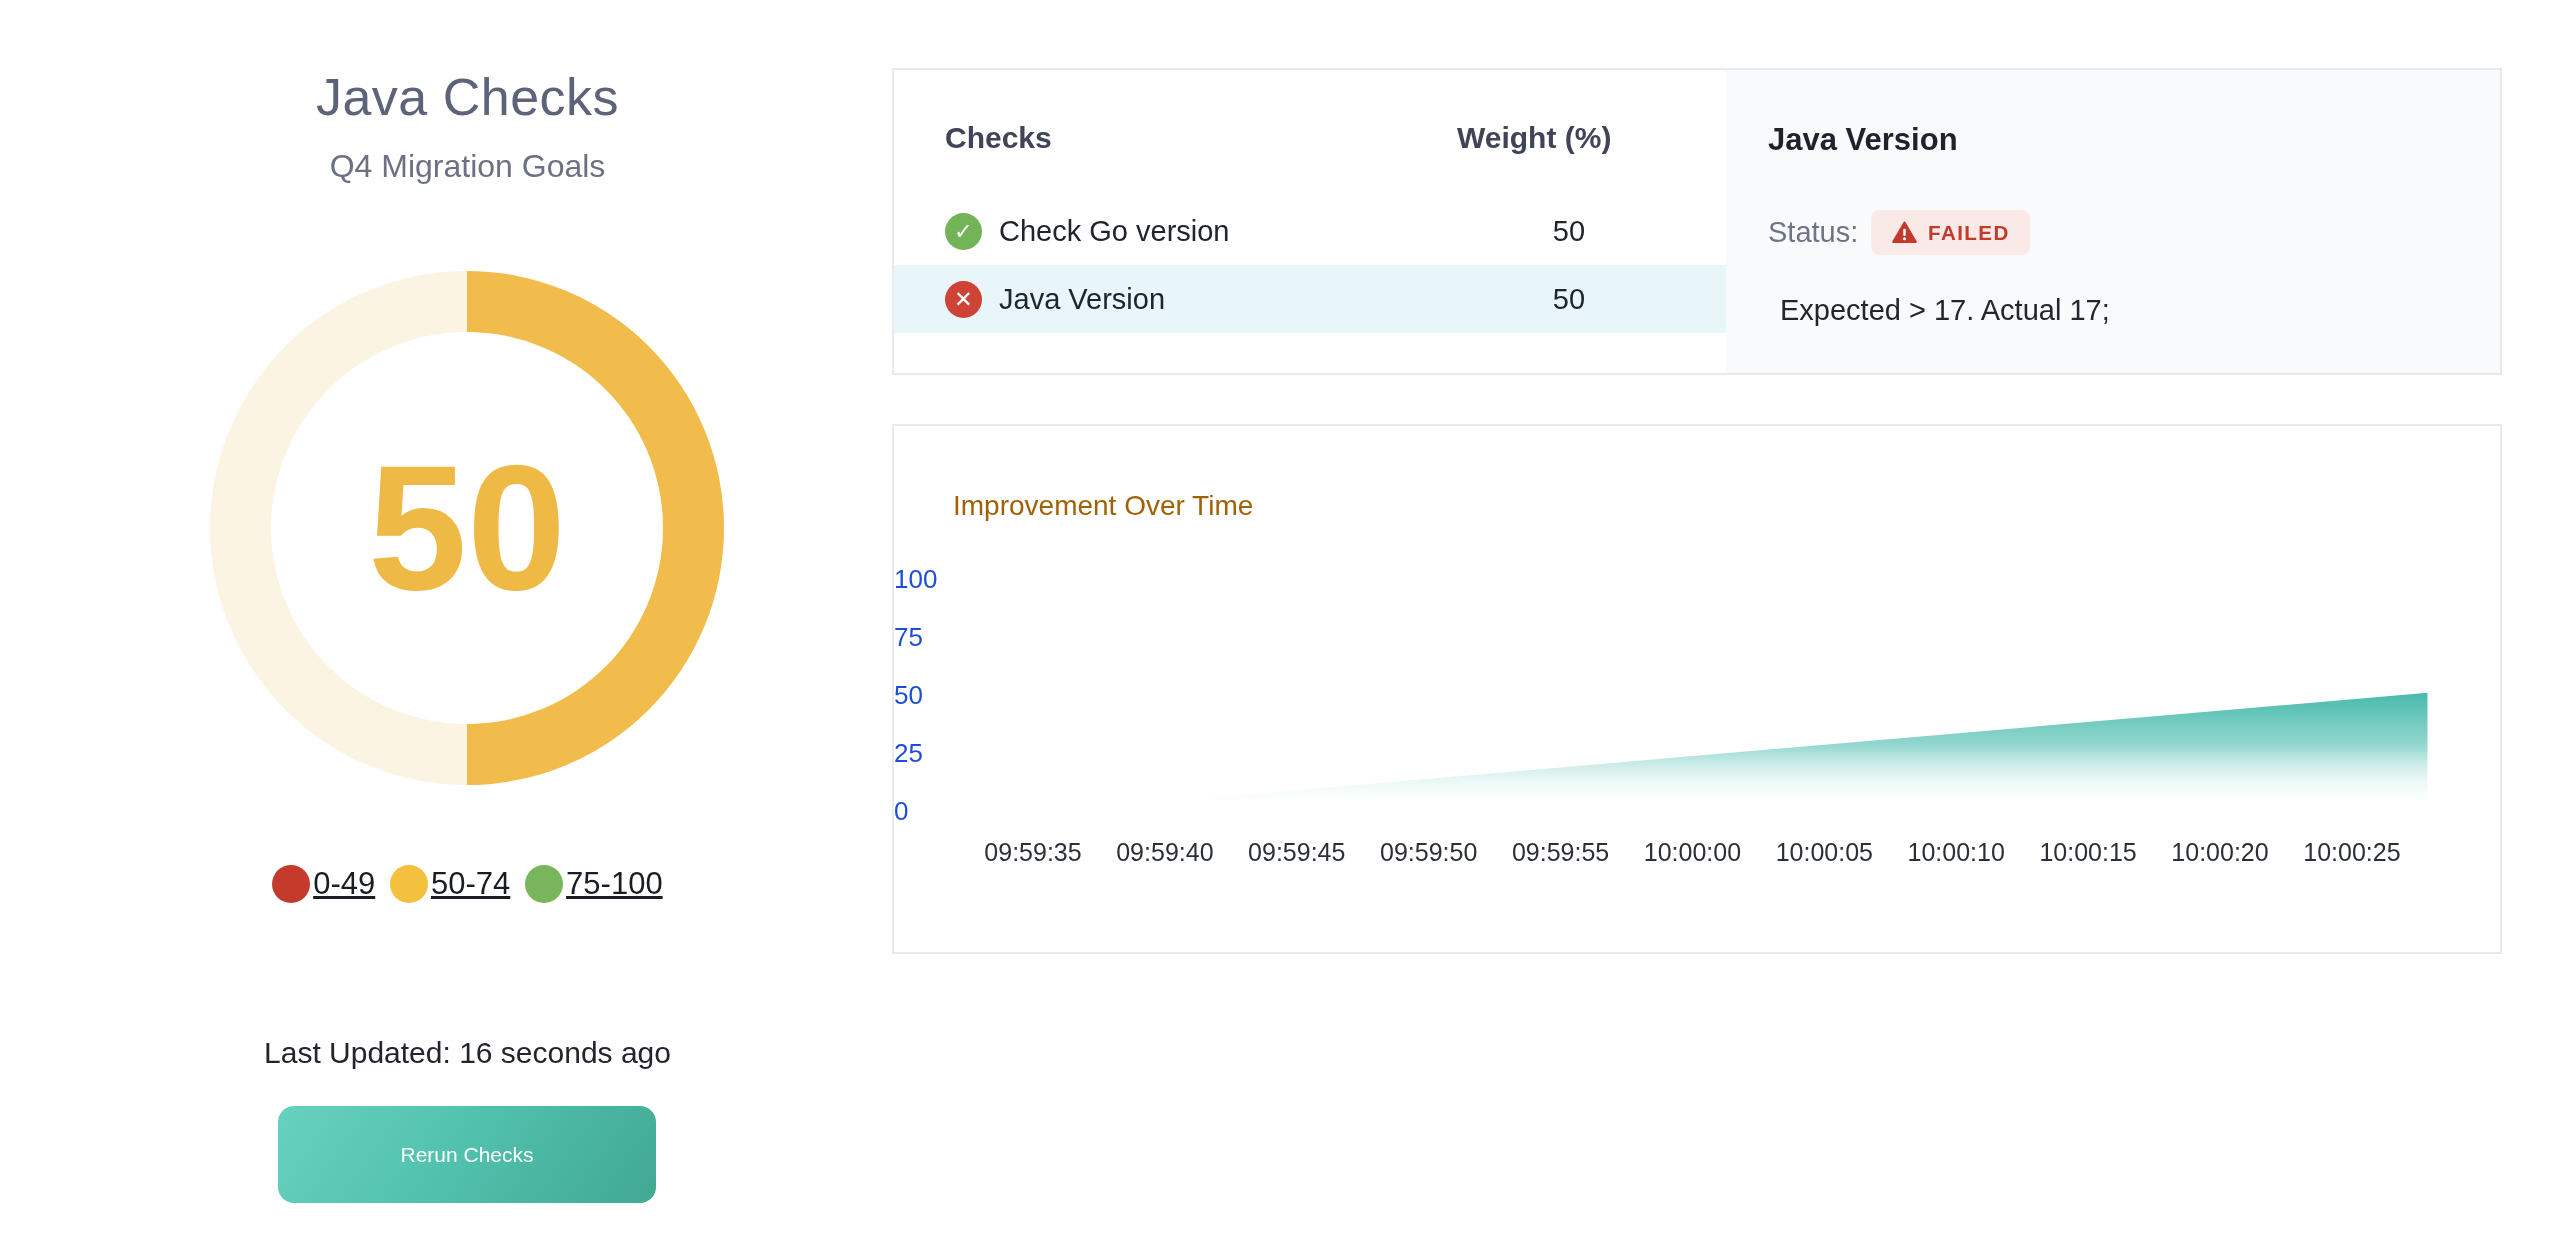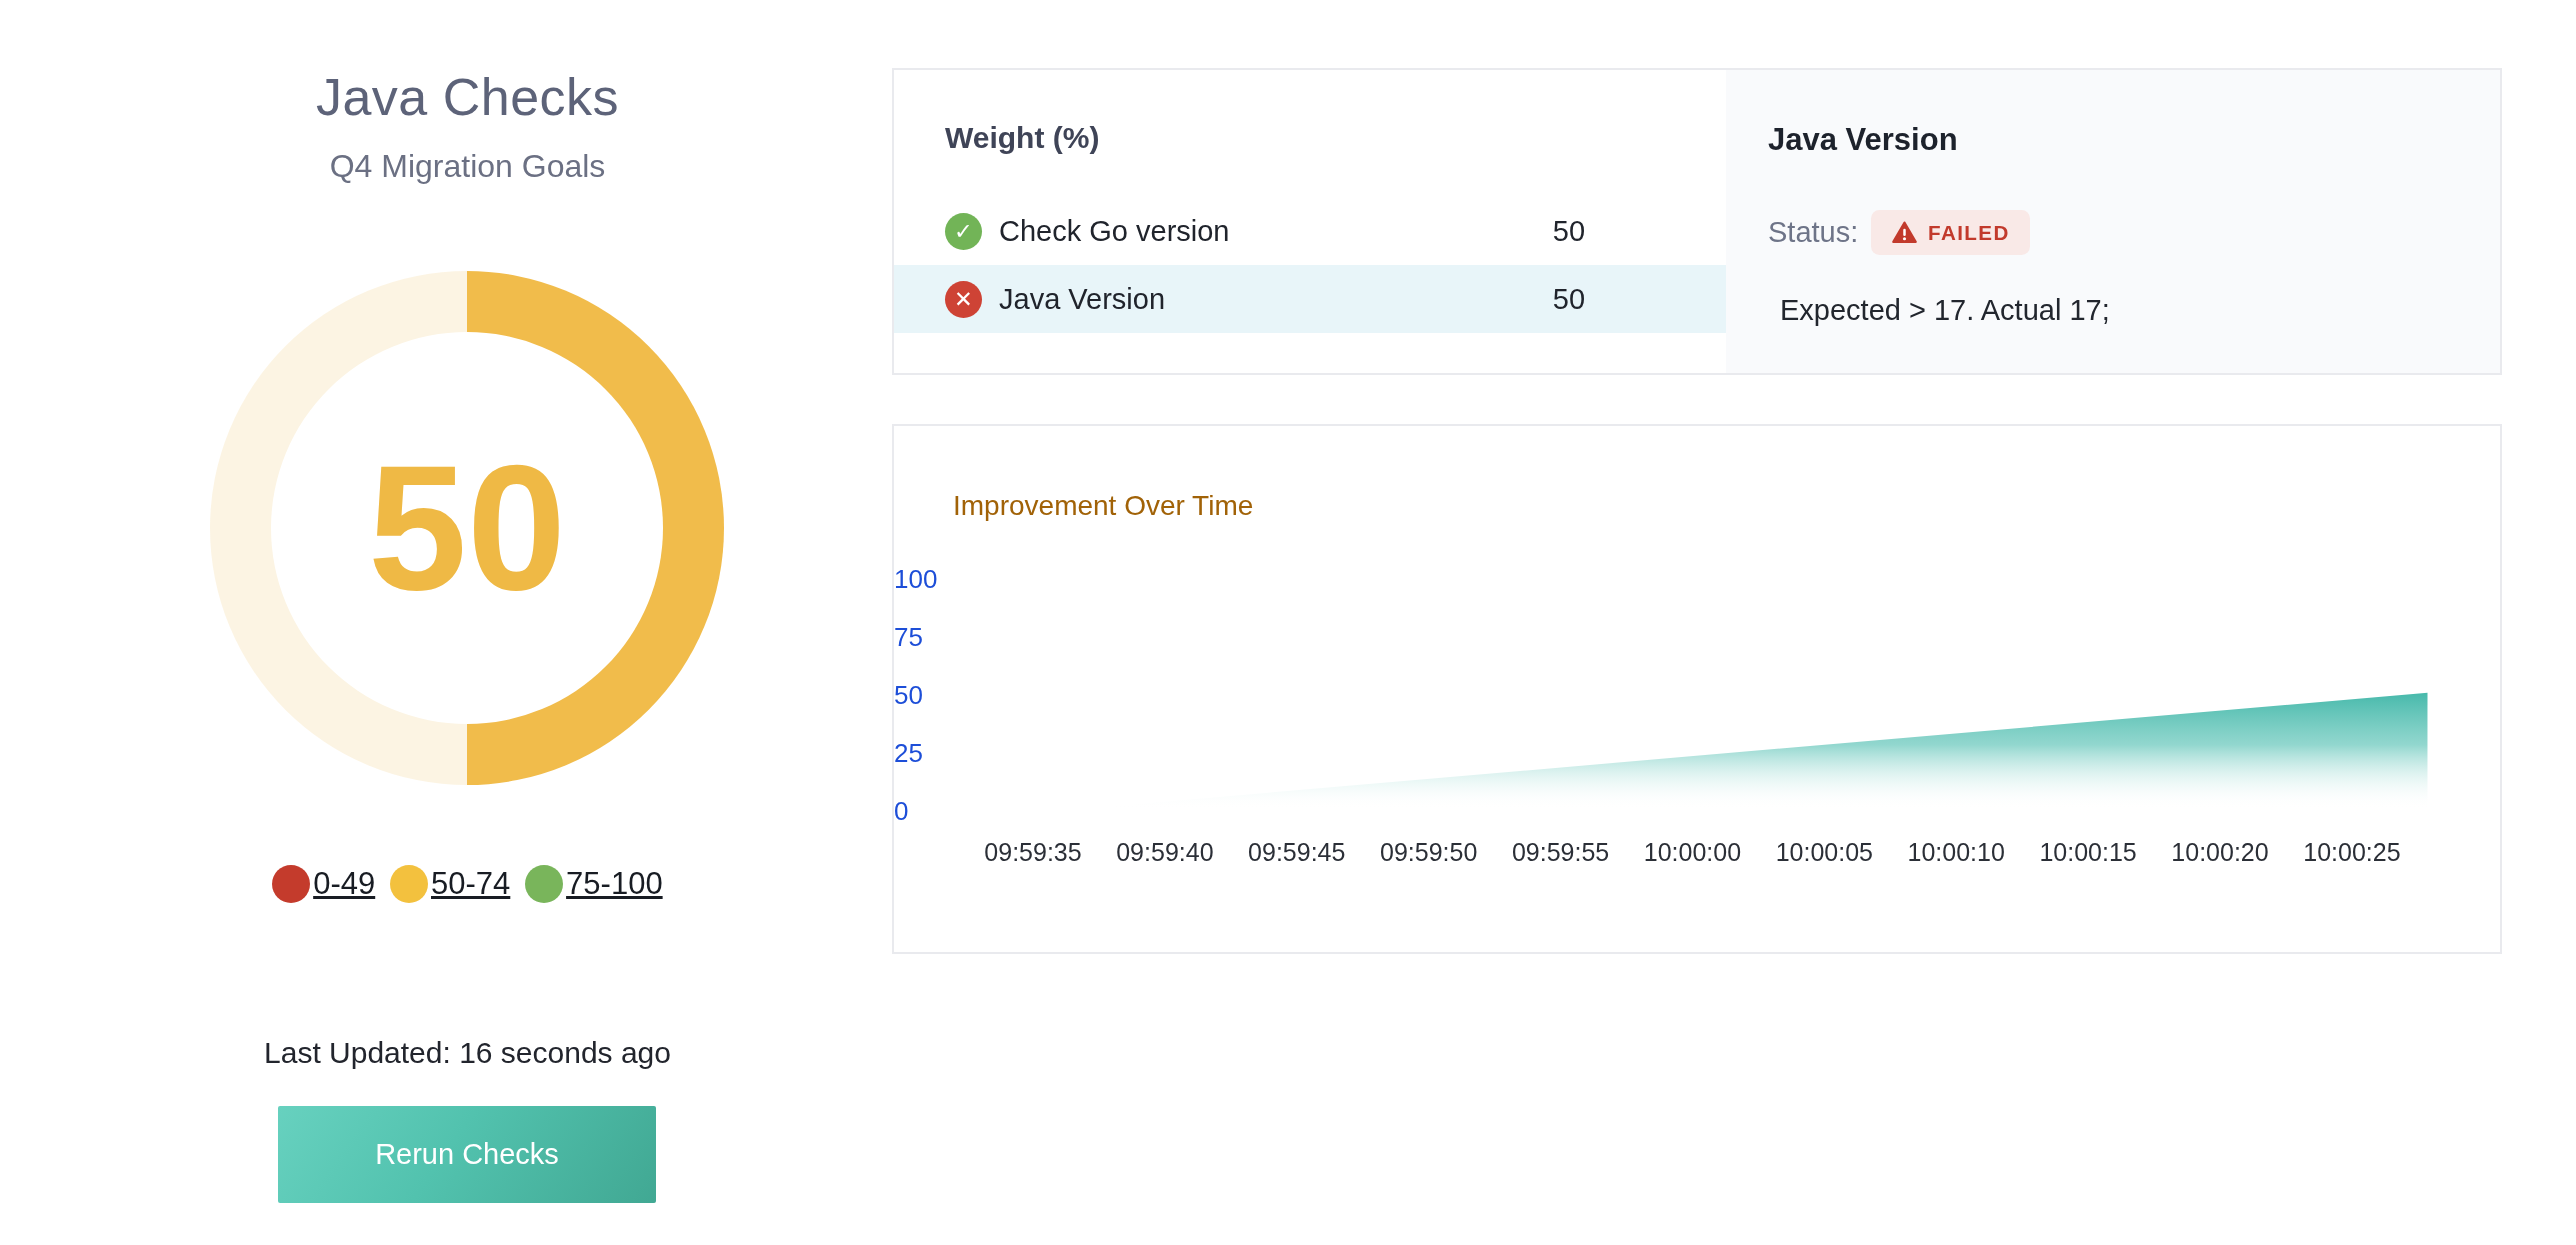--- a/index.html
+++ b/index.html
@@ -16,23 +16,23 @@
   .gauge-inner { position:absolute; inset:61px; background:#ffffff; border-radius:50%; display:flex; align-items:center; justify-content:center; }
   .gauge-score { font-size:178px; font-weight:700; color:#efb945; line-height:1; }
 
   .legend { position:absolute; left:0; right:0; top:865px; display:flex; justify-content:center; align-items:center; gap:15px; }
   .legend-item { display:flex; align-items:center; gap:2.8px; }
   .legend-dot { width:38px; height:38px; border-radius:50%; flex:0 0 auto; }
   .legend-label { font-size:31px; color:#181c23;text-decoration:underline; }
 
   .last-updated { position:absolute; left:0; right:0; top:1036px; font-size:30px; color:#22252d; }
 
-  .rerun-btn { position:absolute; left:278px; top:1106px; width:378px; height:97px; border:none; border-radius:2px;
+  .rerun-btn { position:absolute; left:278px; top:1106px; width:378px; height:97px; border:none; border-radius:16px;
     background:linear-gradient(125deg,#67d1bf 0%,#52c2ae 45%,#41a893 100%);
-    color:#ffffff; font-size:29px; font-weight:500; font-family:inherit; cursor:pointer; }
+    color:#ffffff; font-size:21px; font-weight:500; font-family:inherit; cursor:pointer; }
 
   
   .card { background:#ffffff; border:2.8px solid #e9eaee; }
   .checks-card { position:absolute; left:892px; top:68px; width:1610px; height:307px; display:flex; }
   .checks-pane { position:relative; width:832px; height:100%; background:#ffffff; }
   .t-header { position:absolute; top:51px; left:51px; right:0; display:grid; grid-template-columns:1fr 224px; padding-right:45px; align-items:center; }
   .t-header .col-checks { font-size:30px; font-weight:700; color:#3f4457; }
   .t-header .col-weight { font-size:30px; font-weight:700; color:#3f4457; text-align:left; }
   .t-row { position:absolute; left:0; right:0; height:68px; display:grid; grid-template-columns:1fr 224px; padding-left:51px; padding-right:45px; align-items:center; }
   .t-row.row-0 { top:127px; }
@@ -94,20 +94,21 @@
     </div>
 
     <div class="last-updated">Last Updated: 16 seconds ago</div>
 
     <button class="rerun-btn">Rerun Checks</button>
   </div>
 
   <div class="card checks-card">
     <div class="checks-pane">
       <div class="t-header">
+        <span class="col-checks">Checks</span>
         <span class="col-weight">Weight (%)</span>
       </div>
 
       <div class="t-row row-0">
         <div class="row-main">
           <span class="status-dot icon-pass">✓</span>
           <span class="row-name">Check Go version</span>
         </div>
         <span class="row-weight">50</span>
       </div>

